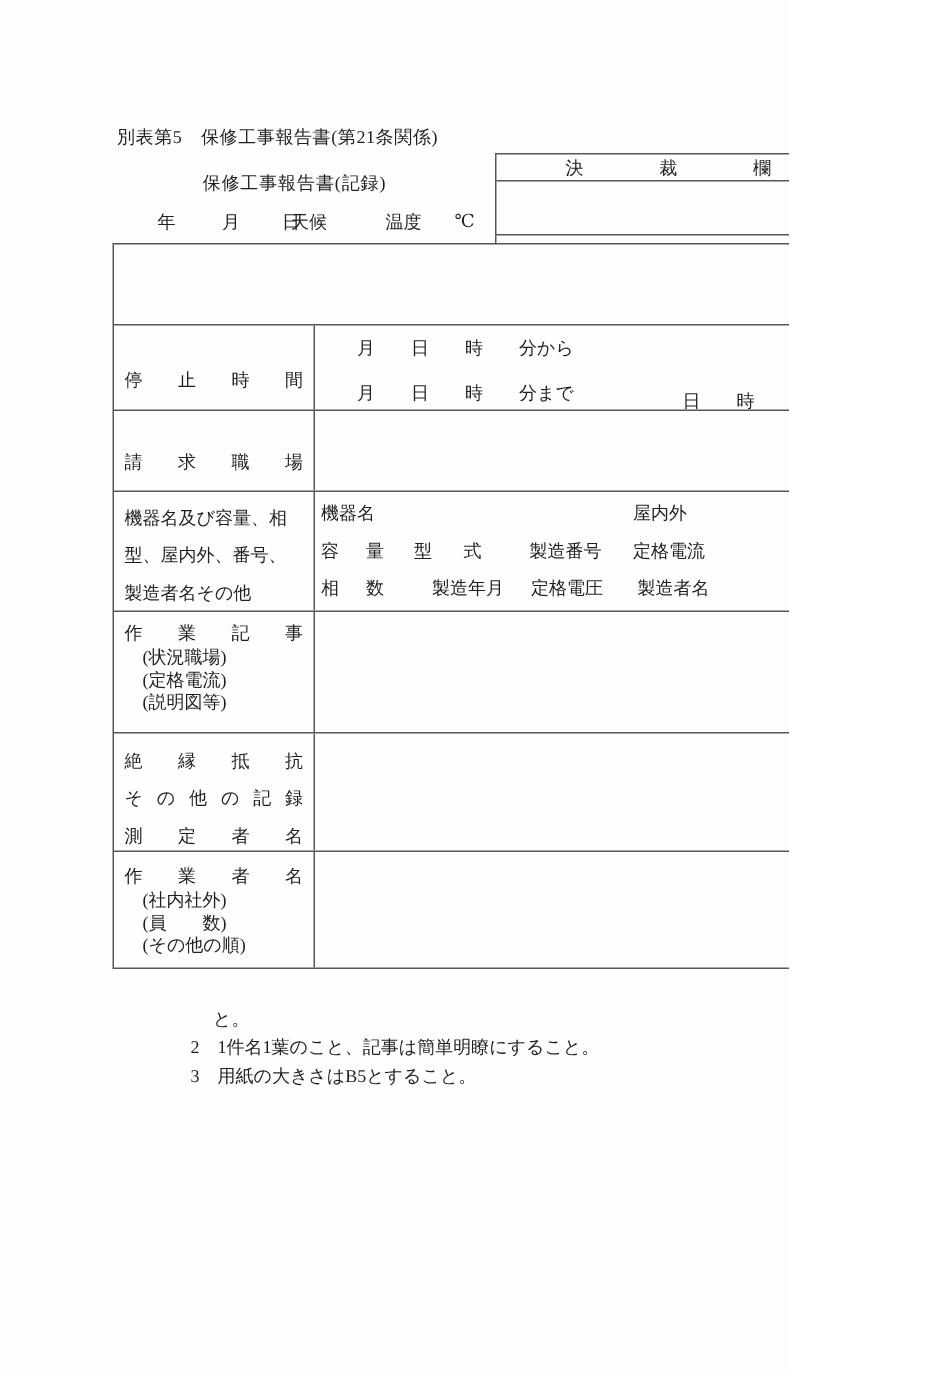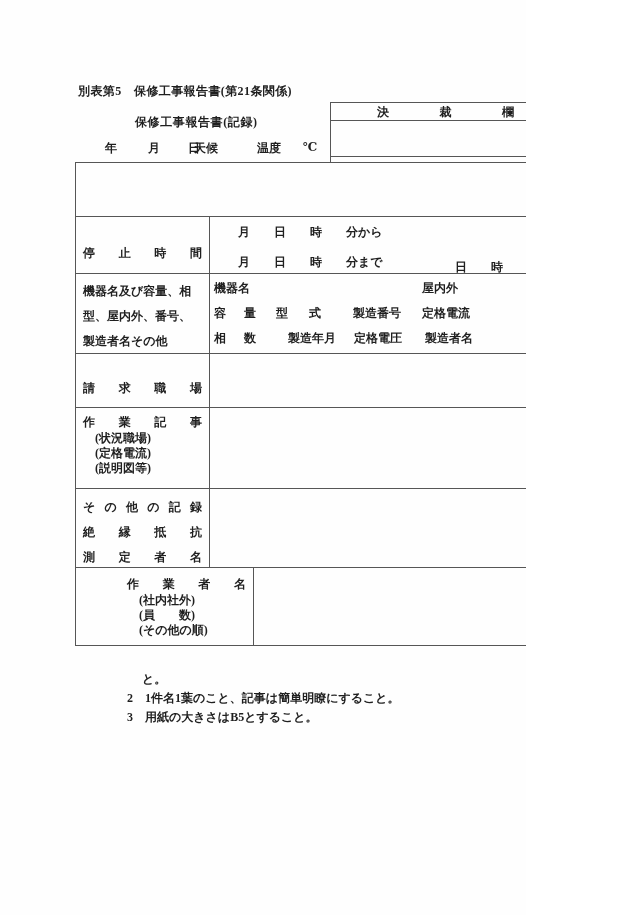--- a/index.html
+++ b/index.html
@@ -3,21 +3,21 @@
 <meta charset="utf-8">
 <style>
   * { box-sizing: border-box; margin: 0; padding: 0; }
   html,body { width: 630px; height: 915px; }
   body {
     background: #ffffff;
     font-family: "Liberation Serif", "DejaVu Serif", serif;
     font-size: 12px;
     color: #1f1f1f;
   }
-  .page { position: relative; width: 526px; height: 915px; background: #fefefe; overflow: hidden; font-weight: bold; }
+  .page { position: relative; width: 526px; height: 915px; background: #fefefe; overflow: hidden; }
 
   
   .doc-label   { position: absolute; left: 78px;  top: 83px;  letter-spacing: 0.4px; white-space: nowrap; }
   .form-title  { position: absolute; left: 135px; top: 114px; letter-spacing: 0.6px; white-space: nowrap; }
   .date-line span { position: absolute; top: 140px; white-space: nowrap; }
   .df0 { left: 105px; } .df1 { left: 148px; } .df2 { left: 188px; }
   .df3 { left: 194px; } .df4 { left: 257px; } .df5 { left: 303px; }
 
   
   .approval-box {
@@ -42,21 +42,21 @@
   .content-cell { flex: 1; position: relative; overflow: hidden; }
 
   .jline { text-align: justify; text-align-last: justify; line-height: 24px; }
   .center-v { display: flex; flex-direction: column; justify-content: center; }
   .center-v .jline { width: 100%; margin-top: 15px; }
   .lc1 { padding-top: 7px; }
   .lc3 { padding-top: 5px; } .lc3 .plain { line-height: 25px; white-space: nowrap; }
   .lc5 { padding-top: 6px; } .lc5 .jline { line-height: 17px; }
   .sub-line { padding-left: 12px; line-height: 15px; white-space: nowrap; }
   .lc6 { padding-top: 6px; } .lc6 .jline { line-height: 25px; }
-  .lc7 { padding-top: 8px; margin-left: 44px; } .lc7 .jline { line-height: 17px; }
+  .lc7 { padding-top: 8px; } .lc7 .jline { line-height: 17px; }
 
   
   .stop-from     { position: absolute; left: 28px;  top: 7px;  white-space: nowrap; }
   .stop-to       { position: absolute; left: 28px;  top: 37px; white-space: nowrap; }
   .stop-duration { position: absolute; left: 245px; top: 6px; white-space: nowrap; margin-top: 36px; }
 
   
   .eq-line { position: absolute; left: 0; right: 0; height: 16px; }
   .eq-line span { position: absolute; white-space: nowrap; }
   .eq1 { top: 6px; }  .eq2 { top: 31px; } .eq3 { top: 56px; }
@@ -112,20 +112,27 @@
 
     <div class="row r2">
       <div class="label-cell center-v">
         <div class="jline">停 止 時 間</div>
       </div>
       <div class="content-cell">
         <div class="stop-from">月　　日　　時　　分から</div>
         <div class="stop-to">月　　日　　時　　分まで</div>
         <div class="stop-duration">日　　時　　分間</div>
       </div>
+    </div>
+
+    <div class="row r4">
+      <div class="label-cell center-v">
+        <div class="jline">請 求 職 場</div>
+      </div>
+      <div class="content-cell"></div>
     </div>
 
     <div class="row r3">
       <div class="label-cell lc3">
         <div class="plain">機器名及び容量、相</div>
         <div class="plain">型、屋内外、番号、</div>
         <div class="plain">製造者名その他</div>
       </div>
       <div class="content-cell">
         <div class="eq-line eq1">
@@ -143,41 +150,34 @@
         <div class="eq-line eq3">
           <span>相</span>
           <span>数</span>
           <span>製造年月</span>
           <span>定格電圧</span>
           <span>製造者名</span>
         </div>
       </div>
     </div>
 
-    <div class="row r4">
-      <div class="label-cell center-v">
-        <div class="jline">請 求 職 場</div>
-      </div>
-      <div class="content-cell"></div>
-    </div>
-
     <div class="row r5">
       <div class="label-cell lc5">
         <div class="jline">作 業 記 事</div>
         <div class="sub-line">(状況職場)</div>
         <div class="sub-line">(定格電流)</div>
         <div class="sub-line">(説明図等)</div>
       </div>
       <div class="content-cell"></div>
     </div>
 
     <div class="row r6">
       <div class="label-cell lc6">
+        <div class="jline">絶 縁 抵 抗</div>
         <div class="jline">そ の 他 の 記 録</div>
-        <div class="jline">絶 縁 抵 抗</div>
         <div class="jline">測 定 者 名</div>
       </div>
       <div class="content-cell"></div>
     </div>
 
     <div class="row r7">
       <div class="label-cell lc7">
         <div class="jline">作 業 者 名</div>
         <div class="sub-line">(社内社外)</div>
         <div class="sub-line">(員　　数)</div>

